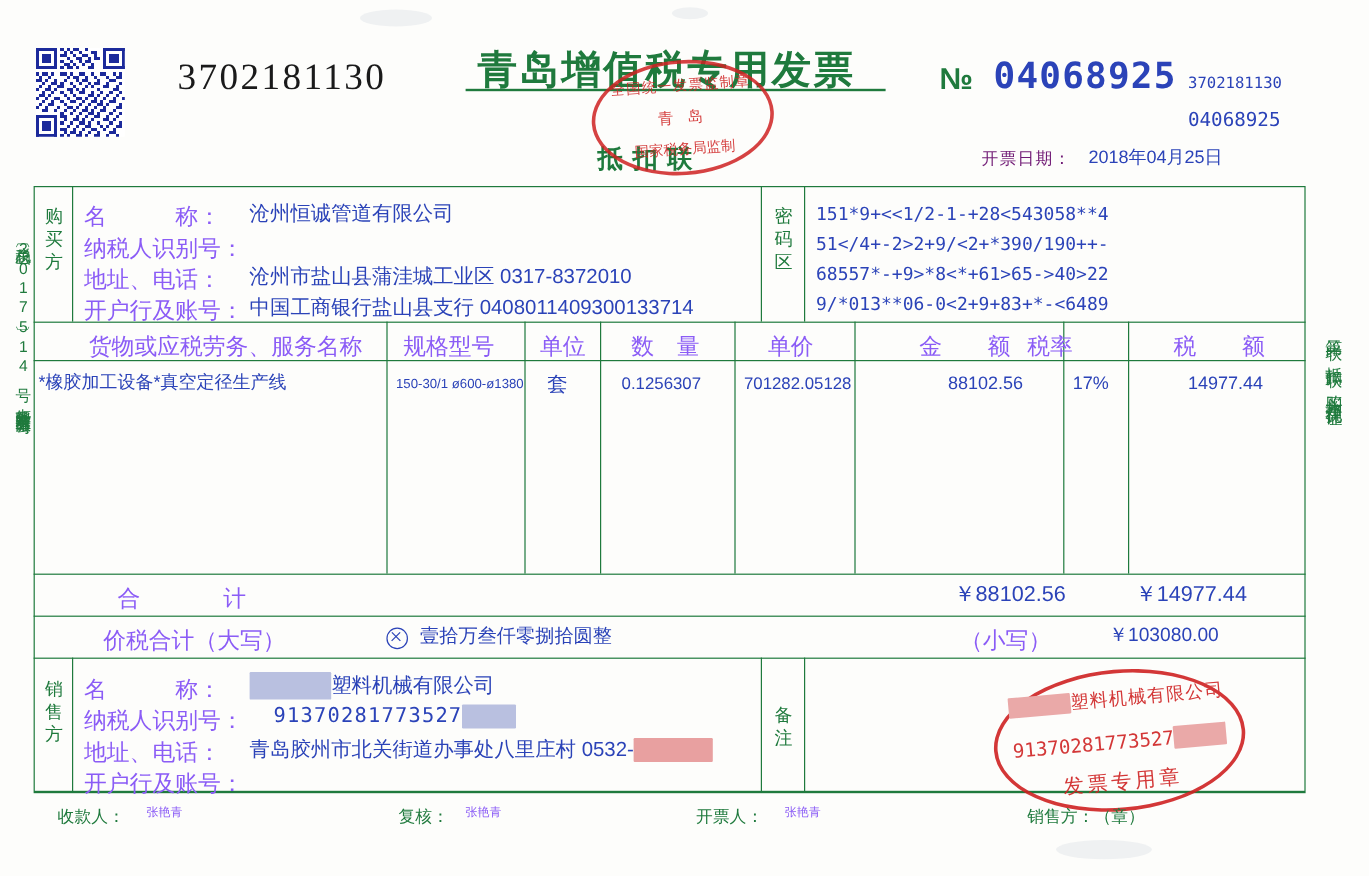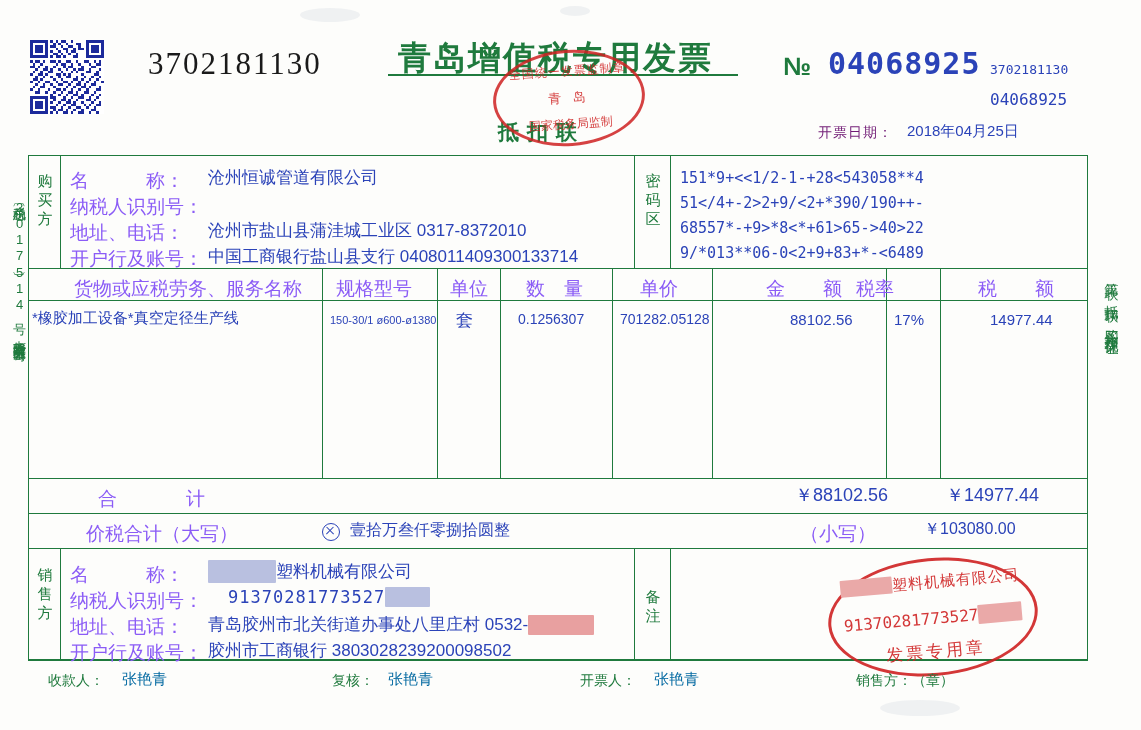--- a/index.html
+++ b/index.html
@@ -169,21 +169,21 @@
   
   .cipher {
     font-family: "DejaVu Sans Mono", monospace;
     font-size: 15px; color: #2b43b8;
     line-height: 1.45;
     letter-spacing: 0px;
   }
 
   
   .sig-lbl { font-size: 14px; color: #1f7a3d; }
-  .sig-val { font-size: 15px; color: #0369a1; }
+  .sig-val { font-size: 10px; color: #8b5cf6; }
 
   
   .circx {
     display: inline-block;
     width: 16px; height: 16px;
     border: 1.4px solid #2b43b8;
     border-radius: 50%;
     position: relative;
     vertical-align: -2px;
   }
@@ -539,21 +539,20 @@
   <div class="abs lbl" style="left:70px; top:562px;">名　　　称：</div>
   <div class="abs val" style="left:208px; top:560px;"><span class="redact-blue">青岛盛泰</span><span>塑料机械有限公司</span></div>
 
   <div class="abs lbl" style="left:70px; top:588px;">纳税人识别号：</div>
   <div class="abs val mono" style="left:228px; top:587px; font-size:17px; letter-spacing:1px;"><span>91370281773527</span><span class="redact-blue">4X2B</span></div>
 
   <div class="abs lbl" style="left:70px; top:614px;">地址、电话：</div>
   <div class="abs val" style="left:208px; top:613px;"><span>青岛胶州市北关街道办事处八里庄村  0532-</span><span class="redact">8888888</span></div>
 
   <div class="abs lbl" style="left:70px; top:640px;">开户行及账号：</div>
-  <div class="abs val" style="left:208px; top:639px;">胶州市工商银行  3803028239200098502</div>
 
   
   <div class="abs sidecol" style="left:642px; top:588px; width:22px;">备注</div>
 
   
   <div class="abs stamp-oval" id="seller-stamp">
     <div class="t1"><span class="redact" style="width:52px;">&nbsp;</span><span>塑料机械有限公司</span></div>
     <div class="t2"><span>91370281773527</span><span class="redact" style="width:44px;">&nbsp;</span></div>
     <div class="t3">发票专用章</div>
   </div>

